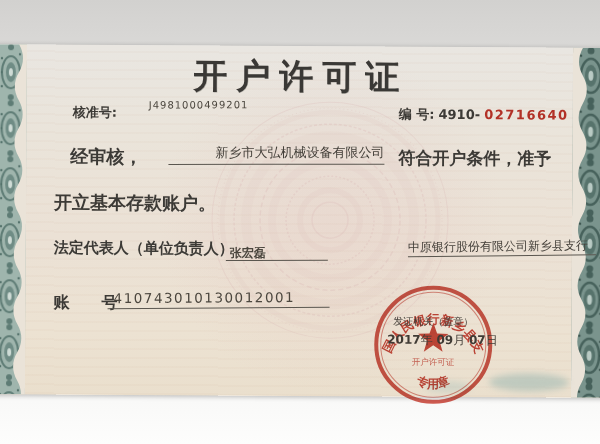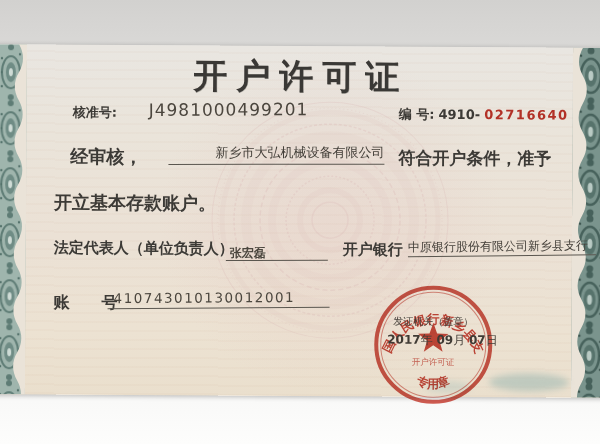--- a/index.html
+++ b/index.html
@@ -92,42 +92,41 @@
     <rect width="32" height="350" fill="url(#rb)"></rect>
     <path d="M0 0 H10 q-8 14 0 28 q8 14 0 28 q-8 14 0 28 q8 14 0 28 q-8 14 0 28 q8 14 0 28 q-8 14 0 28 q8 14 0 28 q-8 14 0 28 q8 14 0 28 q-8 14 0 28 q8 14 0 28 q-8 14 0 28 L0 350 Z" fill="#eae3d8"></path>
   </svg>
 
   <div class="blob" style="left:500px;top:326px;width:80px;height:18px;background:#9db8b2;opacity:.55;"></div>
   <div class="blob" style="left:436px;top:334px;width:46px;height:12px;background:#aec4be;opacity:.4;"></div>
 
   <div class="title">开户许可证</div>
 
   <div style="left:82px;top:59px;font-size:13px;" class="label">核准号:</div>
-  <div style="left:158px;top:54px;font-size:17px;letter-spacing:1px;transform:rotate(-.6deg);" class="hand">J4981000499201</div>
+  <div style="left:158px;top:54px;font-size:10px;letter-spacing:1px;transform:rotate(-.6deg);" class="hand">J4981000499201</div>
 
   <div style="left:408px;top:59px;font-size:13px;white-space:nowrap;">
     <span style="position:static;color:#3c3a36;font-weight:bold;">编 号:</span>
     <span style="position:static;color:#3c3a36;font-weight:bold;">4910-</span>
     <span style="position:static;color:#b23127;font-weight:bold;letter-spacing:1.5px;">02716640</span>
   </div>
 
   <div style="left:80px;top:100px;font-size:18px;" class="label">经审核，</div>
   <div class="uline" style="left:178px;top:96px;width:216px;height:22px;text-align:right;transform:rotate(-.4deg);">
     <span style="position:static;font-size:13px;color:#433f39;">新乡市大弘机械设备有限公司</span>
   </div>
   <div style="left:64px;top:146px;font-size:18px;" class="label">开立基本存款账户。</div>
 
   <div style="left:408px;top:100px;font-size:17px;white-space:nowrap;" class="label">符合开户条件，准予</div>
 
   <div style="left:64px;top:194px;font-size:15px;white-space:nowrap;" class="label">法定代表人（单位负责人）</div>
   <div class="uline" style="left:236px;top:196px;width:102px;height:18px;transform:rotate(-.6deg);font-weight:bold;">
     <span style="position:static;font-size:12px;color:#4b463e;padding-left:4px;">张宏磊</span>
   </div>
 
-  <div style="left:353px;top:194px;font-size:15px;" class="label">开户银行</div>
   <div class="uline" style="left:418px;top:188px;width:188px;height:20px;transform:rotate(-1deg);white-space:nowrap;">
     <span style="position:static;font-size:12px;color:#433f39;">中原银行股份有限公司新乡县支行</span>
   </div>
 
   <div style="left:64px;top:248px;font-size:16px;letter-spacing:8px;" class="label">账　号</div>
   <div class="uline" style="left:118px;top:242px;width:222px;height:20px;transform:rotate(-.7deg);">
     <span style="position:static;font-size:13.5px;letter-spacing:1.5px;color:#4b463e;padding-left:6px;">410743010130012001</span>
   </div>
 
   <div style="left:404px;top:268px;font-size:10px;color:#423d37;z-index:3;white-space:nowrap;">发证机关（盖章）</div>

